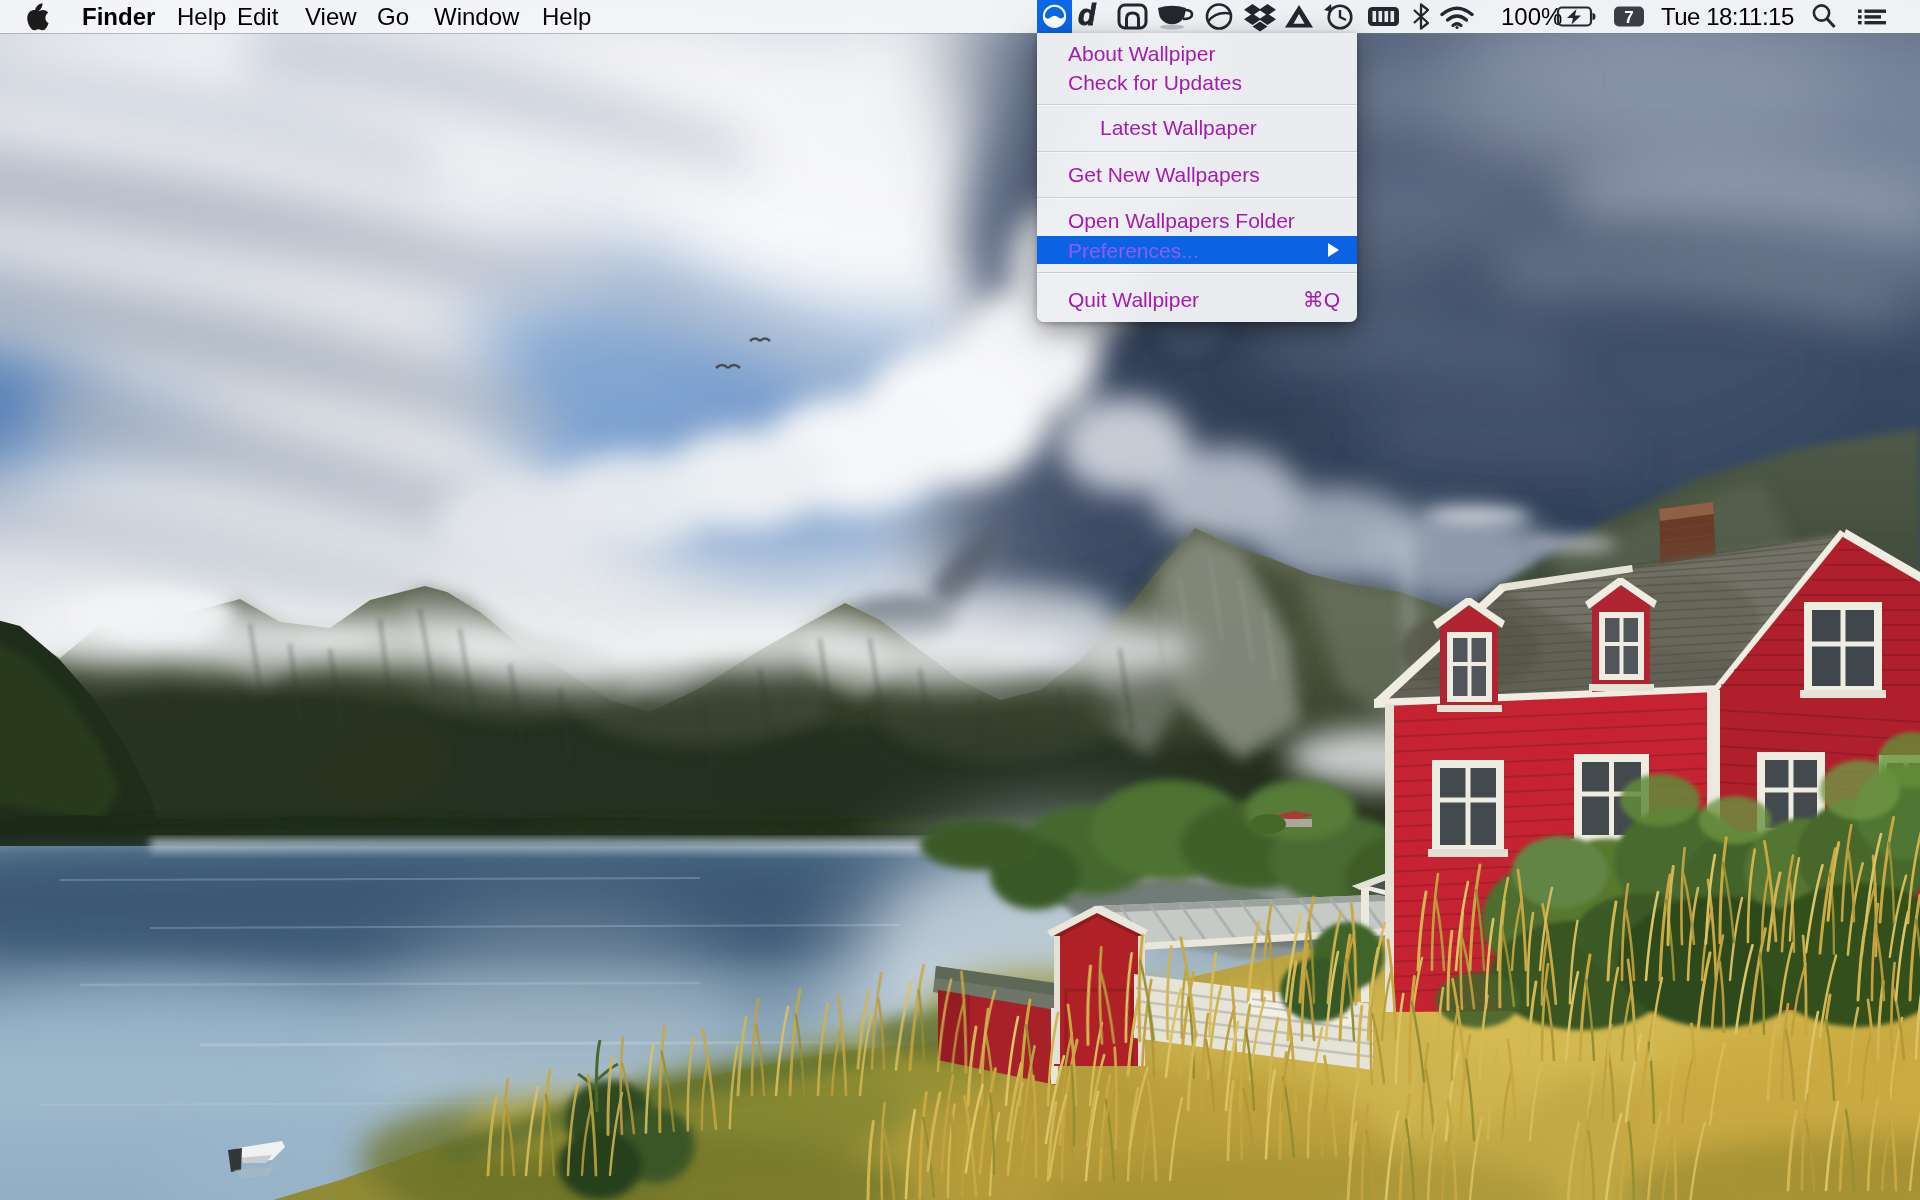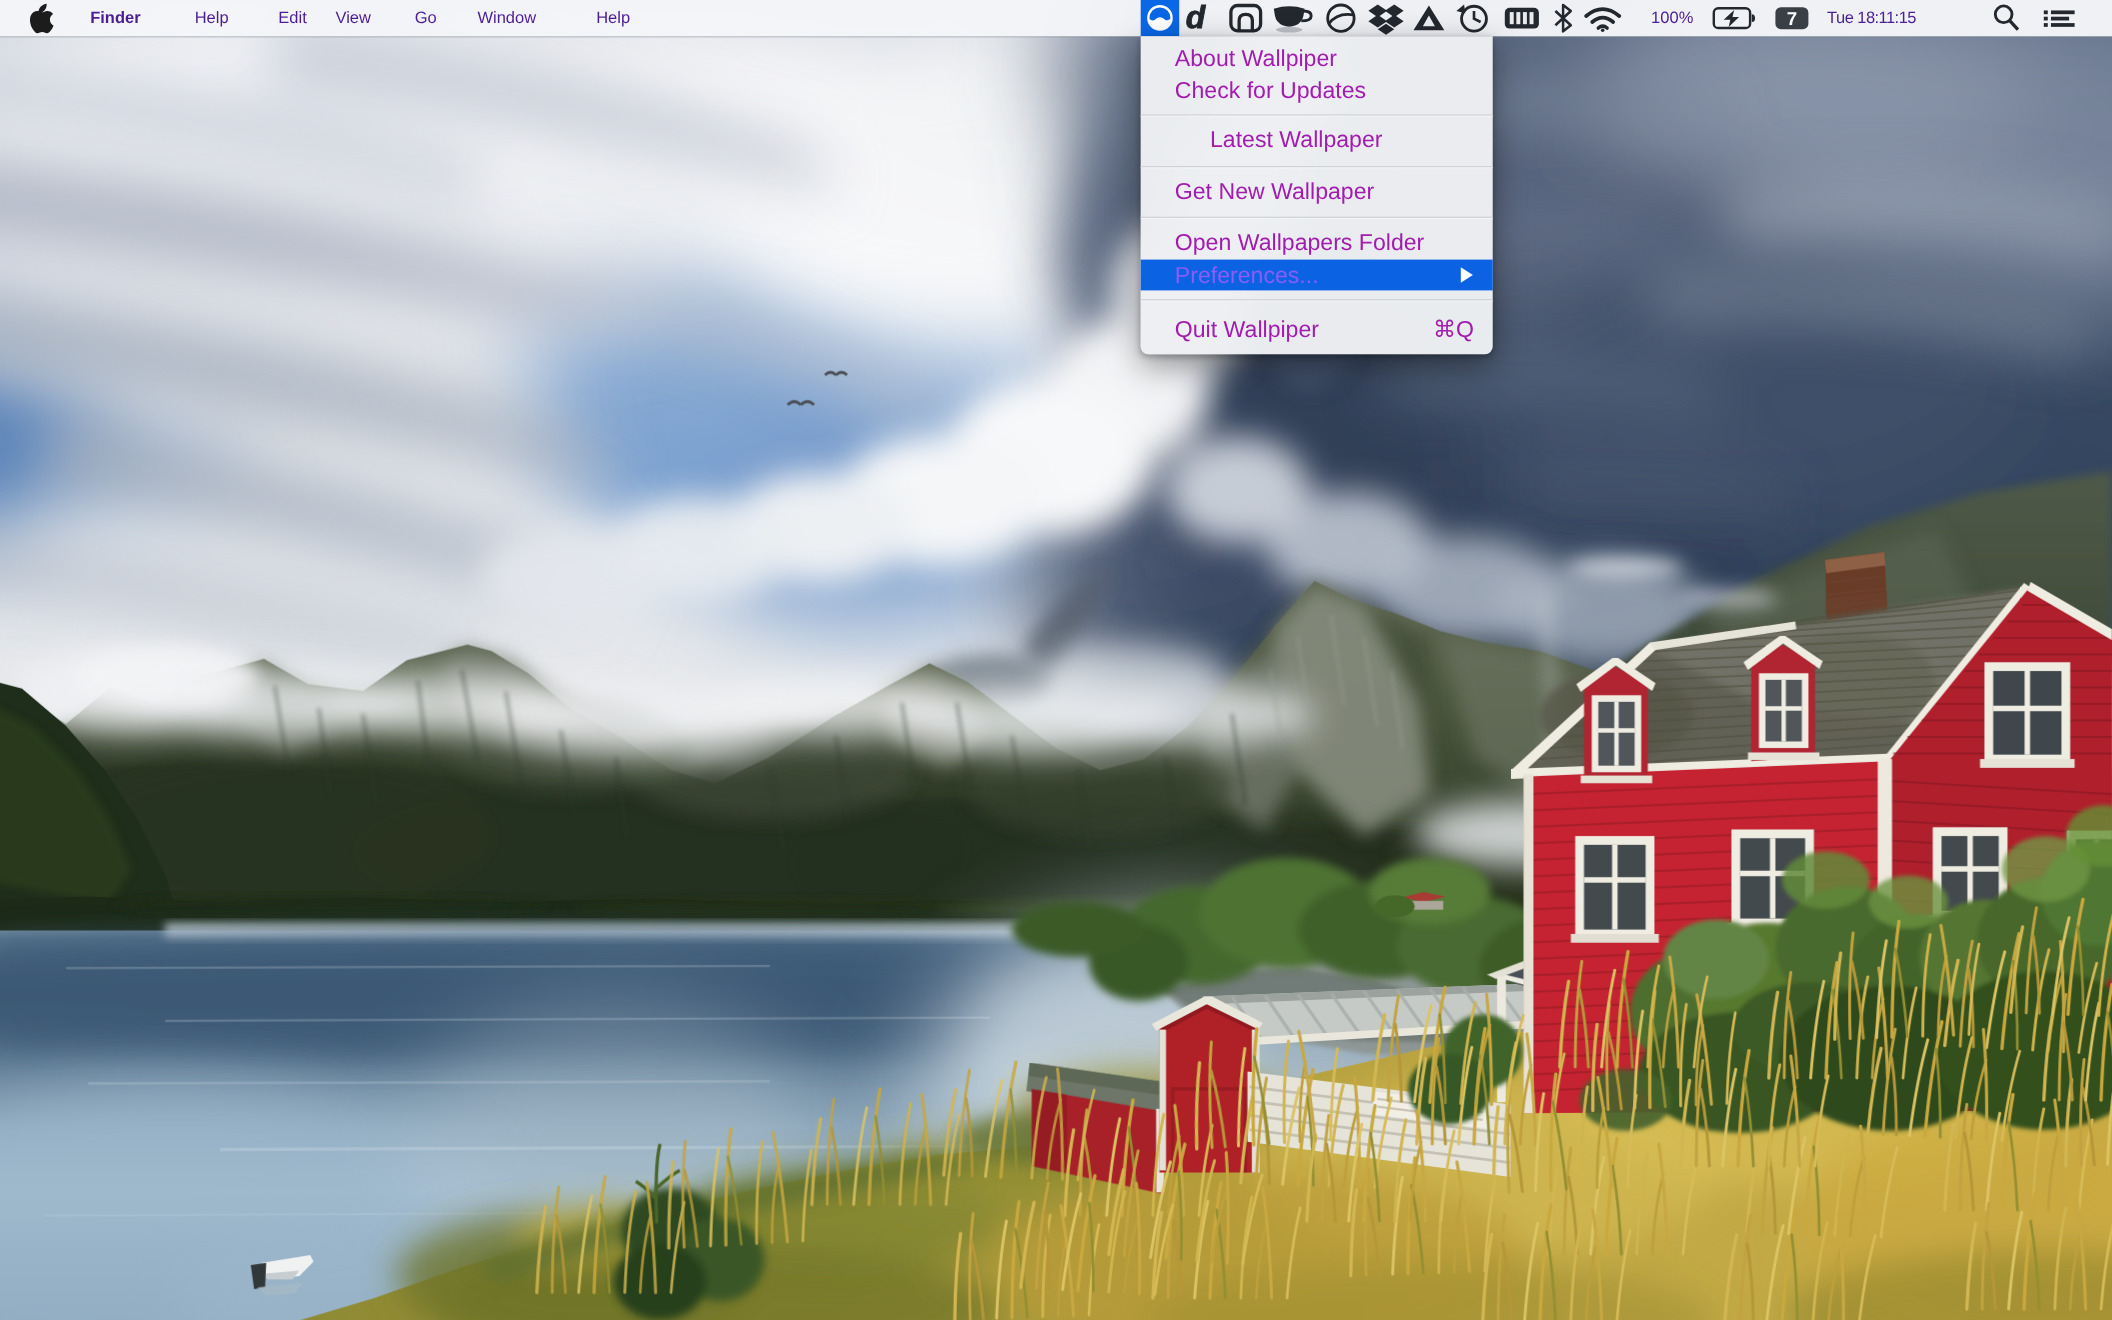--- a/index.html
+++ b/index.html
@@ -1,21 +1,21 @@
 <!DOCTYPE html>
 <html><head>
 <meta charset="utf-8">
 <style>
   html,body{margin:0;padding:0;width:1920px;height:1200px;overflow:hidden;
     font-family:"Liberation Sans", sans-serif;}
   #stage{position:relative;width:1920px;height:1200px;background:#8fa6b8;}
   #wall{position:absolute;left:0;top:0;}
   .mb{position:absolute;left:0;top:0;width:1920px;height:33px;
       background:rgba(244,245,248,0.97);box-shadow:0 1px 0 rgba(120,125,135,0.45);}
-  .mbi{position:absolute;top:0;height:33px;line-height:33px;font-size:15px;color:#4c1d95;}
+  .mbi{position:absolute;top:0;height:33px;line-height:33px;font-size:24px;color:#000000;}
   .menu{position:absolute;left:1037px;top:33px;width:320px;height:289px;
       background:rgba(237,239,242,0.98);border-radius:0 0 7px 7px;
       box-shadow:0 10px 30px rgba(0,0,0,0.40), 0 2px 6px rgba(0,0,0,0.25);}
   .mi{position:absolute;left:31px;height:29px;line-height:29px;font-size:21px;color:#a21caf;white-space:nowrap;}
   .sep{position:absolute;left:0px;right:0px;height:1px;background:#cdcfd3;box-shadow:0 1px 0 #f4f5f7;}
   .hil{position:absolute;left:0px;top:203px;width:320px;height:28px;background:#0b63e4;}
   .submenu{position:absolute;left:1358px;top:230px;width:277px;height:95px;
       background:rgba(215,219,226,0.97);border-radius:7px;
       box-shadow:0 10px 30px rgba(0,0,0,0.40), 0 2px 6px rgba(0,0,0,0.25);}
   .smi{position:absolute;left:33px;height:29px;line-height:29px;font-size:21px;color:#1d2127;white-space:nowrap;}
@@ -630,21 +630,21 @@
   <path d="M750,341 Q755,336 760,341 M760,341 Q765,336 770,341"></path>
 </g>
 </svg>
 
 <div class="mb" id="menubar">
   <svg style="position:absolute;left:0;top:0" width="620" height="33" viewBox="0 0 620 33">
     <path id="apple" fill="#1c1c1c" d="M40.5,9.3 c1.3,-1.6 2.2,-3.8 1.9,-6 c-1.9,0.1 -4.2,1.3 -5.5,2.9 c-1.2,1.4 -2.3,3.7 -2,5.8 C37,12.2 39.2,10.9 40.5,9.3 Z M45.4,17.8 c0,-3.4 2.8,-5 2.9,-5.1 c-1.6,-2.3 -4,-2.6 -4.9,-2.7 c-2.1,-0.2 -4.1,1.2 -5.1,1.2 c-1,0 -2.7,-1.2 -4.4,-1.1 c-2.3,0 -4.4,1.3 -5.5,3.3 c-2.4,4.1 -0.6,10.2 1.6,13.5 c1.1,1.6 2.4,3.4 4.1,3.4 c1.7,-0.1 2.3,-1.1 4.3,-1.1 c2,0 2.6,1.1 4.4,1 c1.8,0 2.9,-1.6 4,-3.3 c1.3,-1.9 1.8,-3.7 1.8,-3.8 C48.5,23.1 45.4,21.9 45.4,17.8 Z"></path>
   </svg>
   <span class="mbi" style="left:82px;font-weight:bold;">Finder</span>
   <span class="mbi" style="left:177px;">Help</span>
-  <span class="mbi" style="left:237px;margin-left:16px;">Edit</span>
+  <span class="mbi" style="left:237px;">Edit</span>
   <span class="mbi" style="left:305px;">View</span>
   <span class="mbi" style="left:377px;">Go</span>
   <span class="mbi" style="left:434px;">Window</span>
   <span class="mbi" style="left:542px;">Help</span>
   <svg style="position:absolute;left:1030px;top:0" width="450" height="33" viewBox="0 0 450 33">
     <rect x="7" y="0" width="35" height="33" fill="#0a67e5"></rect>
     <circle cx="24.5" cy="16.3" r="10.6" fill="none" stroke="#ffffff" stroke-width="2.1"></circle>
     <path fill="#ffffff" d="M14.6,16.5 Q17.5,20.3 20.4,17.6 Q24.5,13.8 28.6,17.4 Q31.5,19.9 34.4,16.5 Q33.8,22.6 28.6,25.6 Q24.5,27.6 20.4,25.6 Q15.2,22.6 14.6,16.5 Z"></path>
     <text x="48" y="25" font-size="29" font-style="italic" font-weight="bold" fill="#23272e" stroke="#23272e" stroke-width="0.8">d</text>
     <rect x="89" y="5" width="27" height="23" rx="6" fill="none" stroke="#23272e" stroke-width="3"></rect>
@@ -703,21 +703,21 @@
   </svg>
 </div>
 
 <div class="menu">
   <div class="hil"></div>
   <div class="mi" style="top:6px;">About Wallpiper</div>
   <div class="mi" style="top:35px;">Check for Updates</div>
   <div class="sep" style="top:71px;"></div>
   <div class="mi" style="top:80px;margin-left:32px;">Latest Wallpaper</div>
   <div class="sep" style="top:118px;"></div>
-  <div class="mi" style="top:127px;">Get New Wallpaper</div>
+  <div class="mi" style="top:127px;">Get New Wallpapers</div>
   <div class="sep" style="top:164px;"></div>
   <div class="mi" style="top:173px;">Open Wallpapers Folder</div>
   <div class="mi" style="top:202.5px;color:#8b5cf6;">Preferences...</div>
   <svg style="position:absolute;left:290px;top:209px" width="13" height="16" viewBox="0 0 13 16">
         <path d="M1,1 L12,8 1,15 Z" fill="#ffffff"></path>
       </svg>
   <div class="sep" style="top:239px;"></div>
   <div class="mi" style="top:252px;">Quit Wallpiper</div>
   <div class="mi" style="left:auto;right:17px;top:252px;">⌘Q</div>
 </div>

